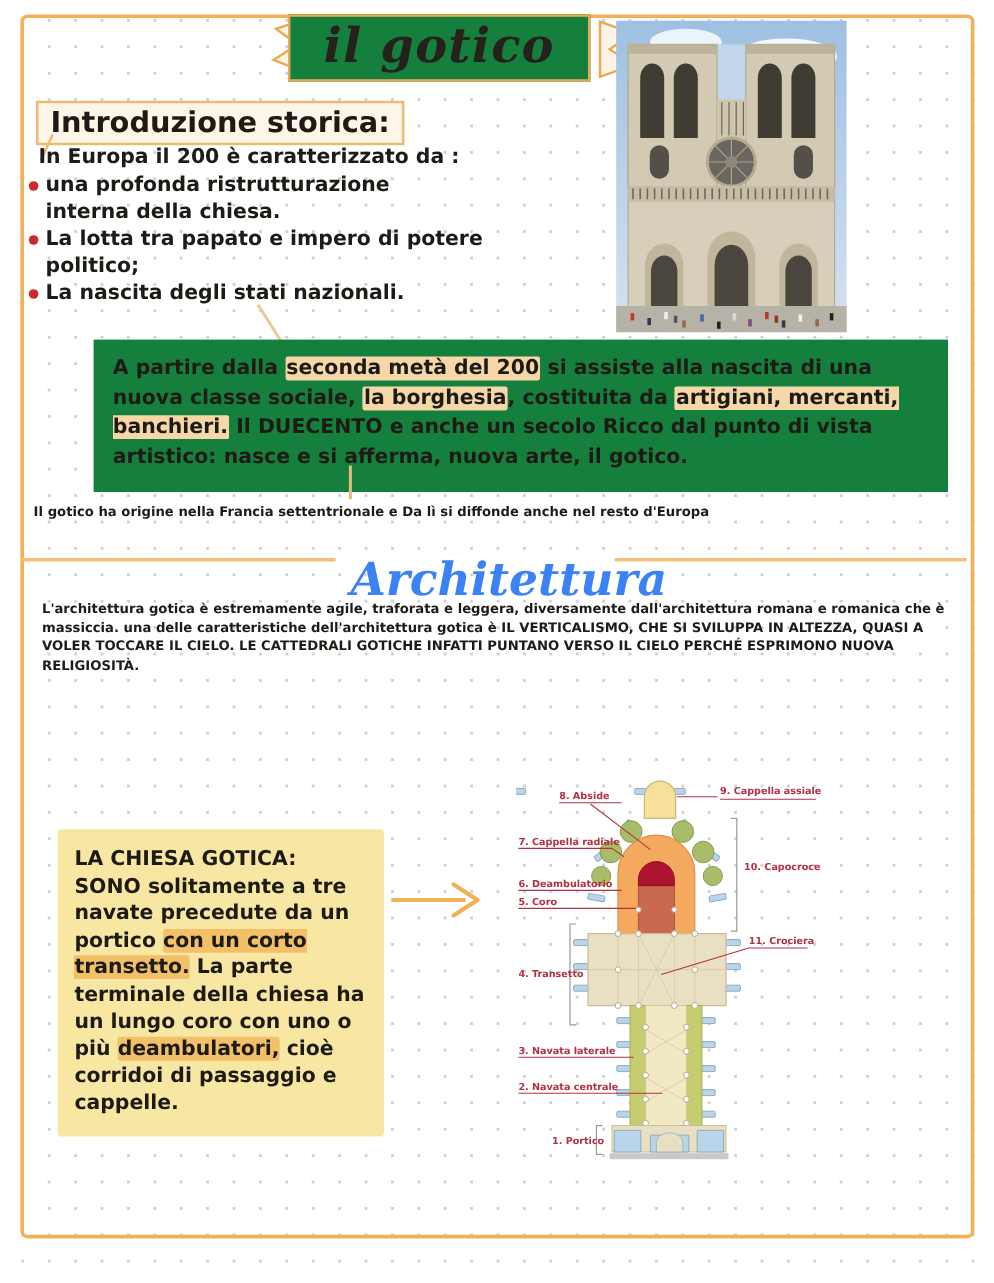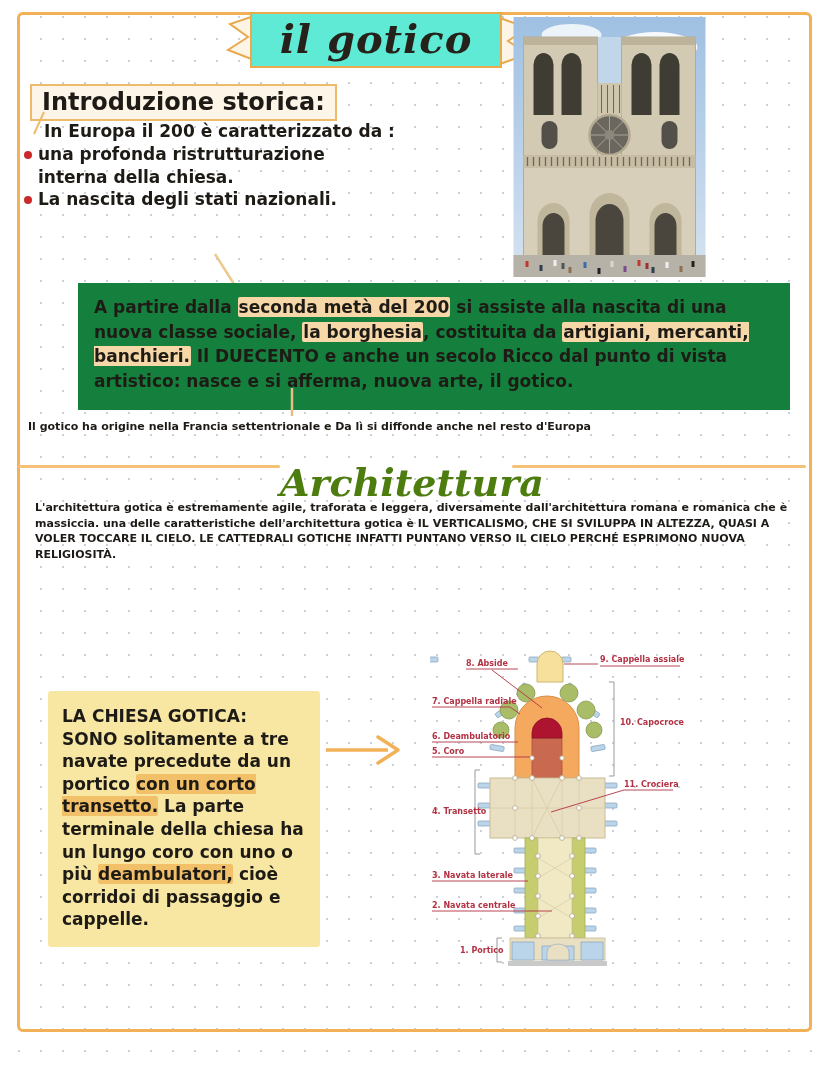--- a/index.html
+++ b/index.html
@@ -11,55 +11,55 @@
     font-family:"DejaVu Sans","Liberation Sans",sans-serif;
     color:#1e1b16;
   }
   .abs{position:absolute;}
   .frame{
     left:17px;top:12px;width:789px;height:1014px;
     border:3px solid #f2b156;border-radius:6px;
   }
   
   .banner-box{
-    left:250px;top:12px;width:248px;height:52px;
-    background:#5eead4;border:2px solid #e9a94f;
+    left:240px;top:12px;width:248px;height:52px;
+    background:#15803d;border:2px solid #e9a94f;
     display:flex;align-items:center;justify-content:center;
   }
   .banner-title{
     font-family:"DejaVu Serif","Liberation Serif",serif;
     font-style:italic;font-weight:700;font-size:40px;letter-spacing:1px;color:#26221b;
     transform:translateY(-2px);
   }
   
   .intro-box{
     left:30px;top:84px;padding:2px 10px 3px 10px;
     background:#fdf6e8;border:2px solid #eebb6a;
     font-size:24px;font-weight:700;
   }
   .intro-text{left:24px;top:120px;width:480px;font-size:17px;font-weight:700;line-height:1.32;}
-  .lead-line{margin:0 0 1px 20px;}
+  .lead-line{margin:0 0 1px 8px;}
   ul.bullets{list-style:none;margin:0;padding:0;}
   ul.bullets li{position:relative;padding-left:14px;white-space:pre-line;margin:0;}
   ul.bullets li::before{content:"";position:absolute;left:0;top:8px;width:8px;height:8px;border-radius:50%;background:#cc2a2a;}
   
   .cream-block{
     left:78px;top:283px;width:680px;padding:12px 16px 16px 16px;
     background:#15803d;font-size:17px;font-weight:700;line-height:1.45;
   }
   .hl{background:#f5d7a8;border-radius:2px;padding:0 1px;}
   .origin-text{left:28px;top:420px;width:778px;font-size:11px;font-weight:700;line-height:1.3;}
   
   .divider{top:465px;height:3px;background:#f4c176;border-radius:2px;}
   .divider.left{left:18px;width:262px;}
   .divider.right{left:512px;width:294px;}
   .heading2{
-    left:280px;top:460px;width:250px;text-align:right;
+    left:292px;top:460px;width:250px;text-align:right;
     font-family:"DejaVu Serif","Liberation Serif",serif;
-    font-style:italic;font-weight:700;font-size:38px;color:#4d7c0f;
+    font-style:italic;font-weight:700;font-size:38px;color:#3b82f6;
   }
   .arch-par{left:35px;top:500px;width:764px;font-size:11px;font-weight:700;line-height:1.42;}
   
   .note-box{
     left:48px;top:664px;width:244px;padding:14px 14px 16px 14px;
     background:#f8e7a3;border-radius:3px;
     font-size:17px;font-weight:700;line-height:1.33;margin-top:27px;
   }
   .mark{background:#f2c069;border-radius:2px;}
   svg text{font-family:"DejaVu Sans","Liberation Sans",sans-serif;}
@@ -176,20 +176,22 @@
 </div>
 <svg class="abs" style="left:28px;top:110px;" width="30" height="26">
   <line x1="16" y1="2" x2="6" y2="24" stroke="#eebb6a" stroke-width="2"></line>
 </svg>
 
 <div class="abs intro-text">
   <p class="lead-line">In Europa il 200 è caratterizzato da :</p>
   <ul class="bullets">
     <li>una profonda ristrutturazione
 interna della chiesa.</li>
+    <li>La lotta tra papato e impero di potere
+politico;</li>
     <li>La nascita degli stati nazionali.</li>
   </ul>
 </div>
 
 <svg class="abs" style="left:210px;top:252px;" width="30" height="34">
   <line x1="5" y1="2" x2="24" y2="32" stroke="#ecc98f" stroke-width="2.5"></line>
 </svg>
 
 <div class="abs cream-block">
   <span>A partire dalla </span><span class="hl">seconda metà del 200</span><span> si assiste alla nascita di una nuova classe sociale, </span><span class="hl">la borghesia</span><span>, costituita da </span><span class="hl">artigiani, mercanti, banchieri.</span><span> Il DUECENTO e anche un secolo Ricco dal punto di vista artistico: nasce e si afferma, nuova arte, il gotico.</span>

